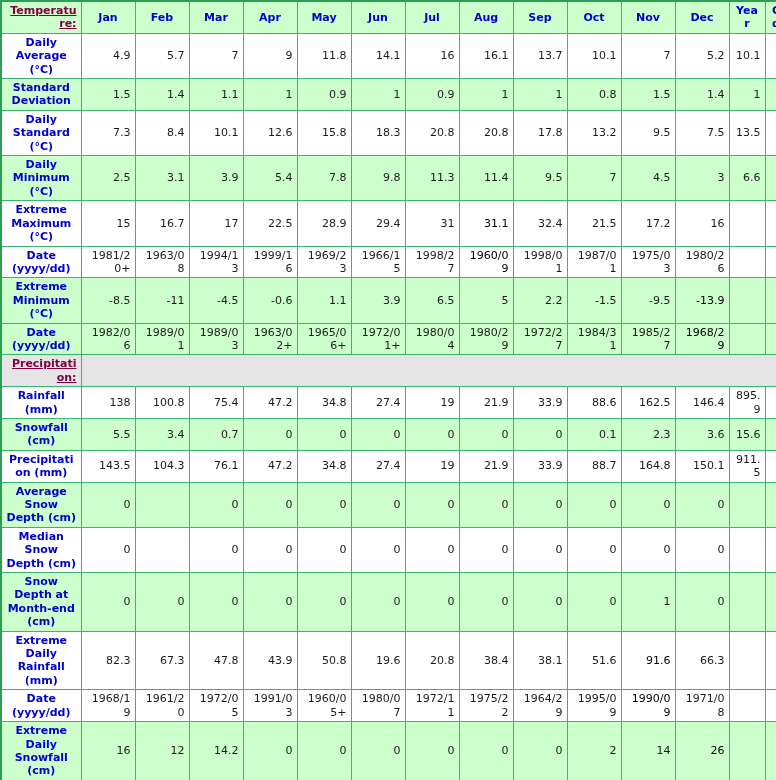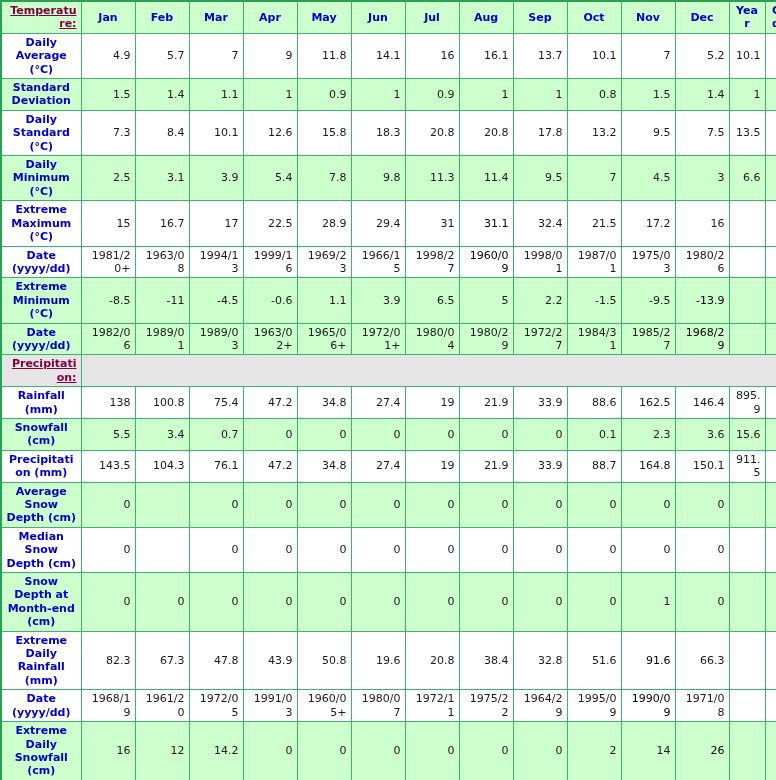--- a/index.html
+++ b/index.html
@@ -366,21 +366,21 @@
       <tr class="band-white thick-top">
         <td class="rowlabel">Extreme Daily Rainfall (mm)</td>
         <td class="val">82.3</td>
         <td class="val">67.3</td>
         <td class="val">47.8</td>
         <td class="val">43.9</td>
         <td class="val">50.8</td>
         <td class="val">19.6</td>
         <td class="val">20.8</td>
         <td class="val">38.4</td>
-        <td class="val">32.8</td>
+        <td class="val">38.1</td>
         <td class="val">51.6</td>
         <td class="val bold">91.6</td>
         <td class="val">66.3</td>
         <td class="val"></td>
         <td class="val center"></td>
       </tr>
       <tr class="band-white">
         <td class="rowlabel">Date (yyyy/dd)</td>
         <td class="val">1968/19</td>
         <td class="val">1961/20</td>

